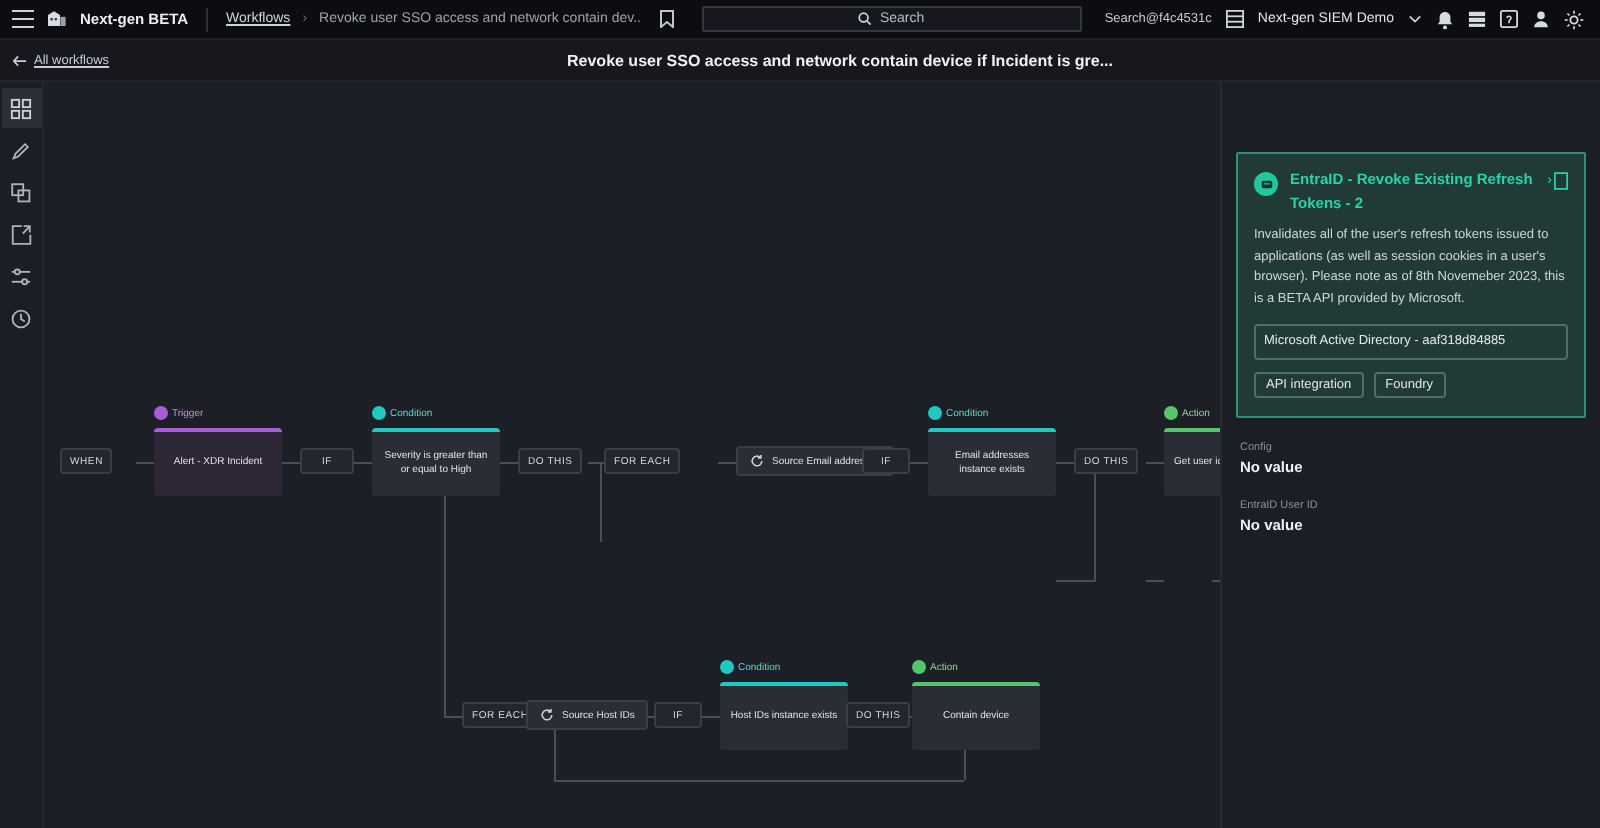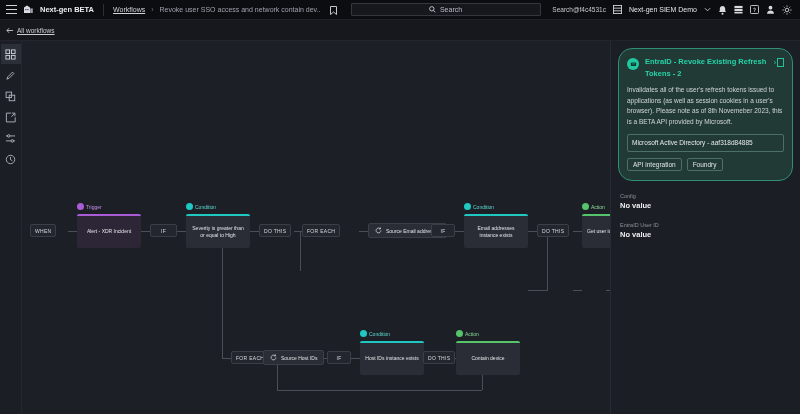--- a/index.html
+++ b/index.html
@@ -66,22 +66,22 @@
   }
   .rail-btn.active { background: #2b2f38; }
   
   .canvas { position: relative; flex: 1; background: #1c1f25; overflow: hidden; }
   
   .inspector {
     width: 190px; flex: none; background: #1b1e24; border-left: 1px solid #262a32;
     padding: 7px 7px 0 7px; overflow: hidden;
   }
   .insp-card {
-    border: 1px solid #2f8f78; border-radius: 14px;
-    background: #223a36; padding: 7px 8px 9px 8px; position: relative;
+    border: 1px solid #2f8f78; border-radius: 1px;
+    background: #223a36; padding: 7px 8px 9px 8px; position: relative; margin-top: 28px;
   }
   .insp-head { display: flex; align-items: flex-start; gap: 6px; }
   .insp-badge {
     width: 12px; height: 12px; border-radius: 50%; background: #1fc8a0;
     display: flex; align-items: center; justify-content: center; flex: none; margin-top: 2px;
   }
   .insp-title { font-size: 7.5px; font-weight: bold; color: #27d3a8; line-height: 1.55; flex: 1; }
   .insp-expand { color: #27d3a8; font-size: 7px; display: flex; align-items: center; gap: 1px; cursor: pointer; margin-top: 2px; }
   .insp-desc { font-size: 6.5px; color: #cfd6d4; line-height: 1.62; margin-top: 6px; }
   .insp-field {
@@ -227,20 +227,21 @@
   </div>
 </div>
 
 <div class="subbar">
   <div class="back-link">
     <svg width="8" height="7" viewBox="0 0 9 8">
         <path d="M8 4H1M3.4 1.4L1 4l2.4 2.6" fill="none" stroke="#c8ccd3" stroke-width="1"></path>
       </svg>
     <span>All workflows</span>
   </div>
+  <div class="wf-title">Revoke user SSO access and network contain device if Incident is gre...</div>
 </div>
 
 <div class="body-area">
 
   <div class="rail">
     <div class="rail-btn active">
       <svg width="11" height="11" viewBox="0 0 12 12">
           <rect x="1" y="1" width="4" height="4" fill="none" stroke="#cfd3da"></rect>
           <rect x="7" y="1" width="4" height="4" fill="none" stroke="#cfd3da"></rect>
           <rect x="1" y="7" width="4" height="4" fill="none" stroke="#cfd3da"></rect>

